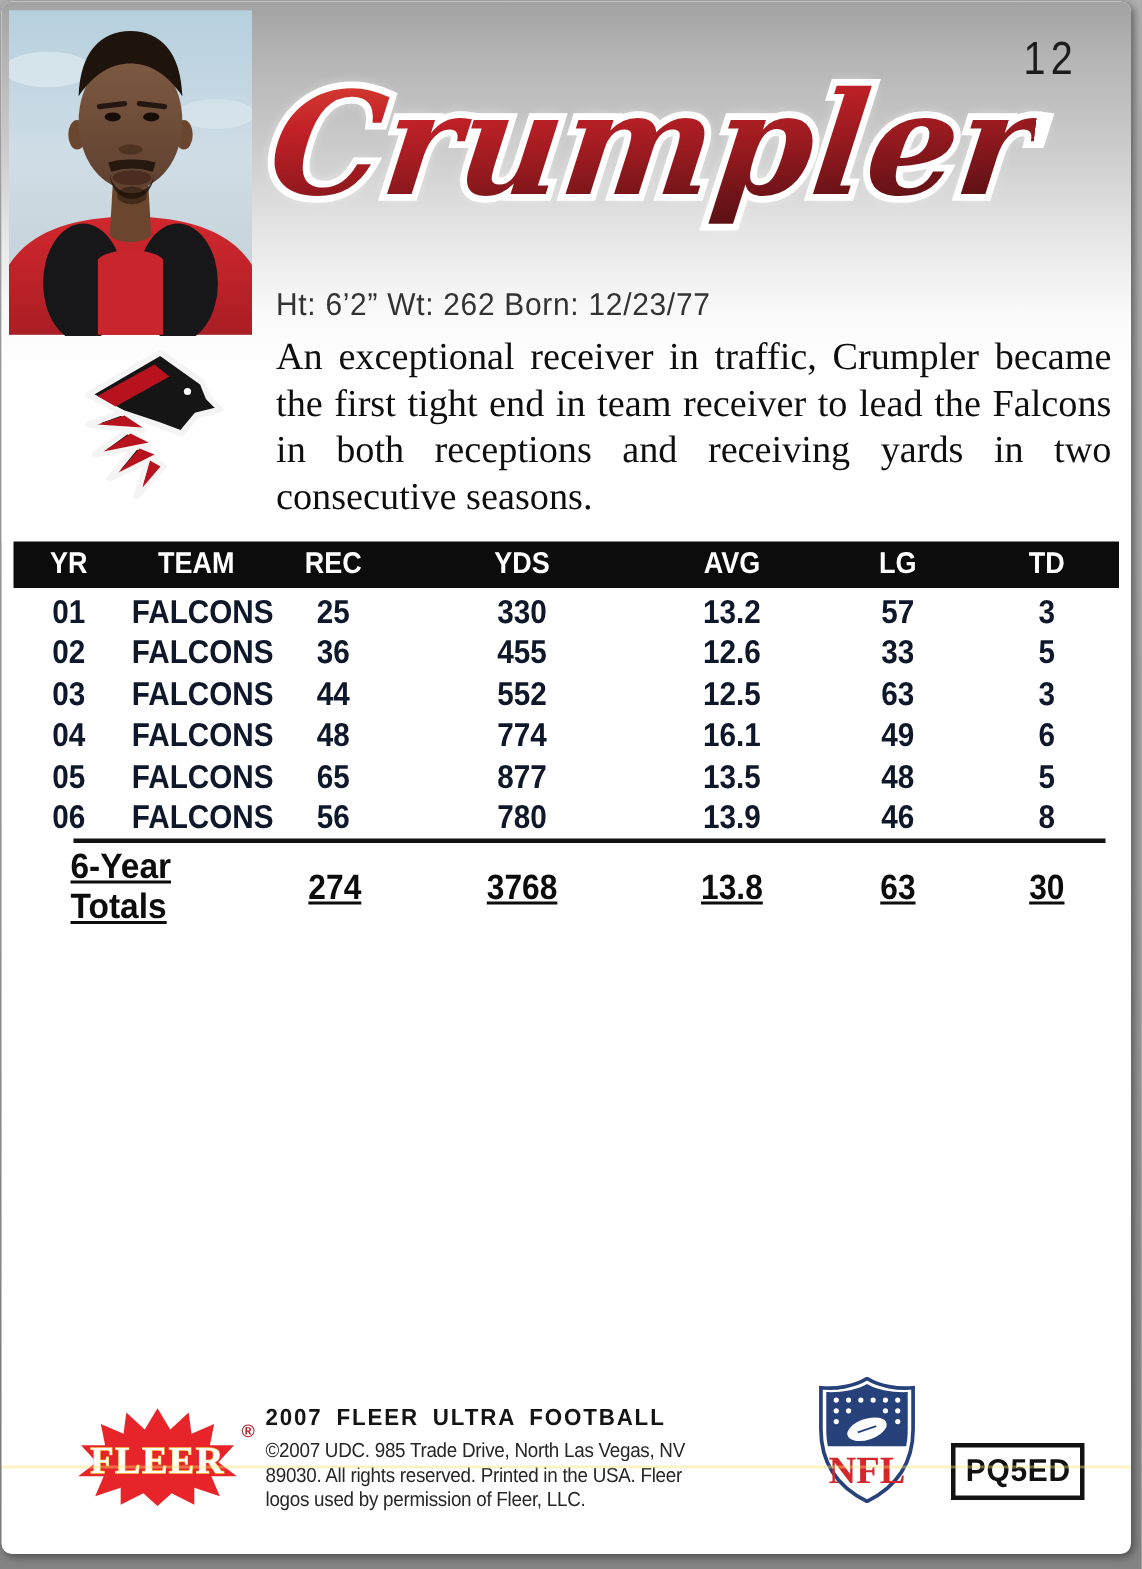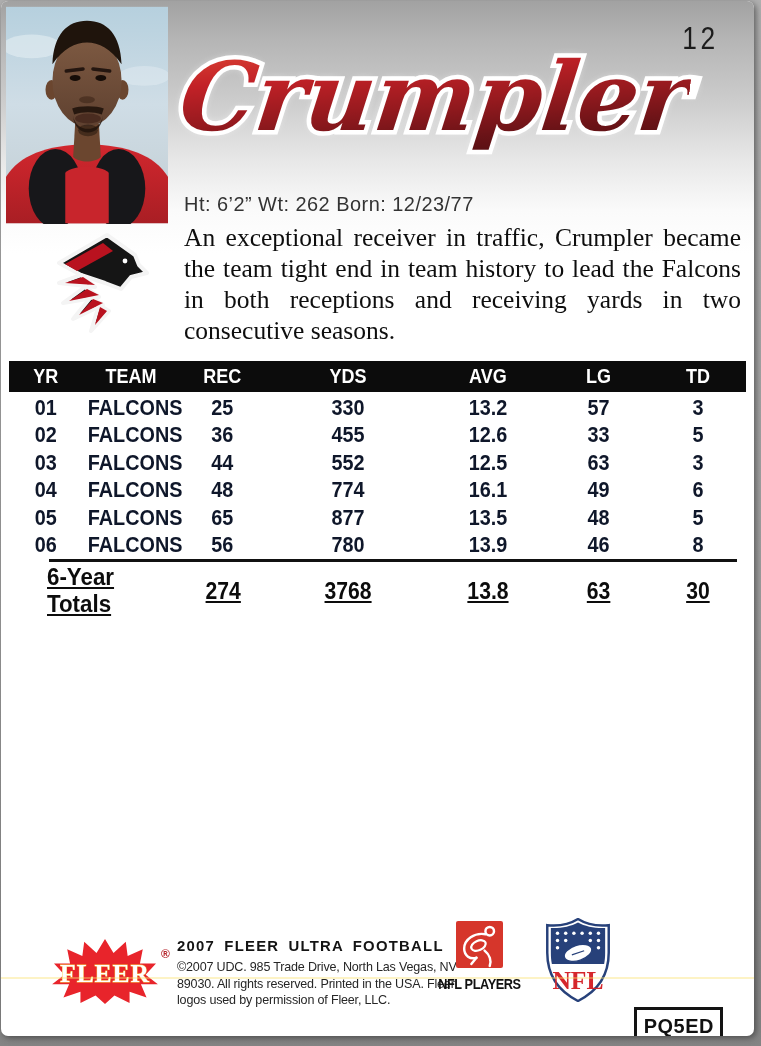--- a/index.html
+++ b/index.html
@@ -57,21 +57,21 @@
           transform:scaleX(.96); transform-origin:left; margin-bottom:4px; }
   .cline { font:400 13.5px/16.5px "Liberation Sans",sans-serif; color:#262626;
           white-space:nowrap; letter-spacing:-.2px; transform:scaleX(.93); transform-origin:left; }
 
   .nflpa { position:absolute; left:430px; top:920px; width:96px; text-align:center; }
   .nflpa svg { width:47px; height:47px; display:block; margin:0 auto; }
   .nflpa .lbl { margin-top:7px; font:700 15px "Liberation Sans",sans-serif; color:#111;
           white-space:nowrap; letter-spacing:-.5px; transform:scaleX(.85); }
   .shield { position:absolute; left:544px; top:917px; width:66px; height:84px; }
   .codebox { position:absolute; left:633px; top:961px; width:89px; height:38px;
-          border:3px solid #131313; background:#fff; display:flex; align-items:center; justify-content:center;margin-top:45px; }
+          border:3px solid #131313; background:#fff; display:flex; align-items:center; justify-content:center; }
   .codebox span { font:700 21px "Liberation Sans",sans-serif; color:#111; letter-spacing:.5px; transform:scaleX(.95); }
   .scanline { position:absolute; left:0; top:976px; width:100%; height:2px;
           background:rgba(250,225,110,.4); pointer-events:none; }
 </style>
 </head>
 <body>
 
 <div class="scan">
   <div class="card">
     <div class="top-grad"></div>
@@ -133,21 +133,21 @@
         <path fill="#151515" d="M48 74 L40 100 L58 80 Z"></path>
       </g>
       <path fill="#b9121f" d="M14 33 L52 12 L62 20 L26 40 Z"></path>
       <path fill="#b9121f" d="M32 46 L14 52 L44 54 Z"></path>
       <path fill="#b9121f" d="M36 58 L18 70 L48 64 Z"></path>
       <path fill="#b9121f" d="M42 68 L28 84 L52 72 Z"></path>
       <path fill="#b9121f" d="M49 76 L44 94 L56 80 Z"></path>
       <circle cx="74" cy="30" r="2.4" fill="#fff"></circle>
     </svg>
 
-    <p class="desc">An exceptional receiver in traffic, Crumpler became the team tight end in team history to lead the Falcons in both receptions and receiving yards in two consecutive seasons.</p>
+    <p class="desc">An exceptional receiver in traffic, Crumpler became the first tight end in team receiver to lead the Falcons in both receptions and receiving yards in two consecutive seasons.</p>
 
     <div class="thead">
       <span>YR</span>
       <span>TEAM</span>
       <span>REC</span>
       <span>YDS</span>
       <span>AVG</span>
       <span>LG</span>
       <span>TD</span>
     </div>
@@ -225,33 +225,20 @@
     </svg>
     <span class="reg">®</span>
 
     <div class="product">
       <div class="ptitle">2007 FLEER ULTRA FOOTBALL</div>
       <div class="cline">©2007 UDC. 985 Trade Drive, North Las Vegas, NV</div>
       <div class="cline">89030. All rights reserved. Printed in the USA. Fleer</div>
       <div class="cline">logos used by permission of Fleer, LLC.</div>
     </div>
 
-    <div class="nflpa">
-      <svg viewBox="0 0 46 46">
-        <rect width="46" height="46" rx="2" fill="#d6362b"></rect>
-        <g stroke="#fff" stroke-width="2.4" fill="none" stroke-linecap="round">
-          <circle cx="33" cy="10" r="4.2"></circle>
-          <path d="M29 13 C18 11 8 18 8 27 C8 34 14 38 20 36"></path>
-          <path d="M20 36 L15 42"></path>
-          <path d="M28 29 C33 33 35 39 33 44"></path>
-        </g>
-        <ellipse cx="22" cy="24" rx="7.5" ry="4.6" fill="none" stroke="#fff" stroke-width="2.2" transform="rotate(-24 22 24)"></ellipse>
-      </svg>
-      <div class="lbl">NFL PLAYERS</div>
-    </div>
 
     <svg class="shield" viewBox="0 0 64 82">
       <path d="M32 1 C40 6 52 8 62 7 L62 34 C62 58 50 72 32 81 C14 72 2 58 2 34 L2 7 C12 8 24 6 32 1 Z" fill="#fff" stroke="#27417a" stroke-width="2.4"></path>
       <path d="M32 4.5 C39 8.5 49 10.2 58.5 9.8 L58.5 34 C58.5 38 58.2 41.5 57.5 45 L6.5 45 C5.8 41.5 5.5 38 5.5 34 L5.5 9.8 C15 10.2 25 8.5 32 4.5 Z" fill="#27417a"></path>
       <g fill="#fff">
         <circle cx="12" cy="15" r="1.7"></circle>
           <circle cx="20" cy="15" r="1.7"></circle>
           <circle cx="28" cy="15" r="1.7"></circle>
         <circle cx="36" cy="15" r="1.7"></circle>
           <circle cx="44" cy="15" r="1.7"></circle>

